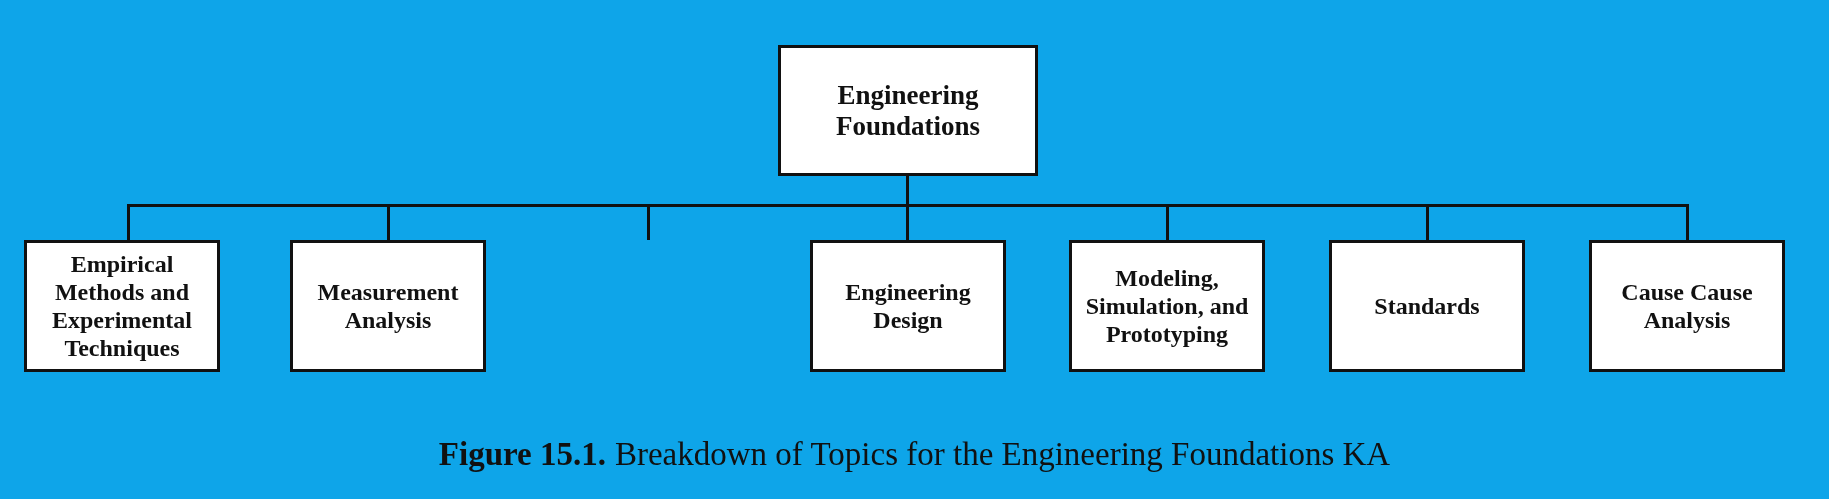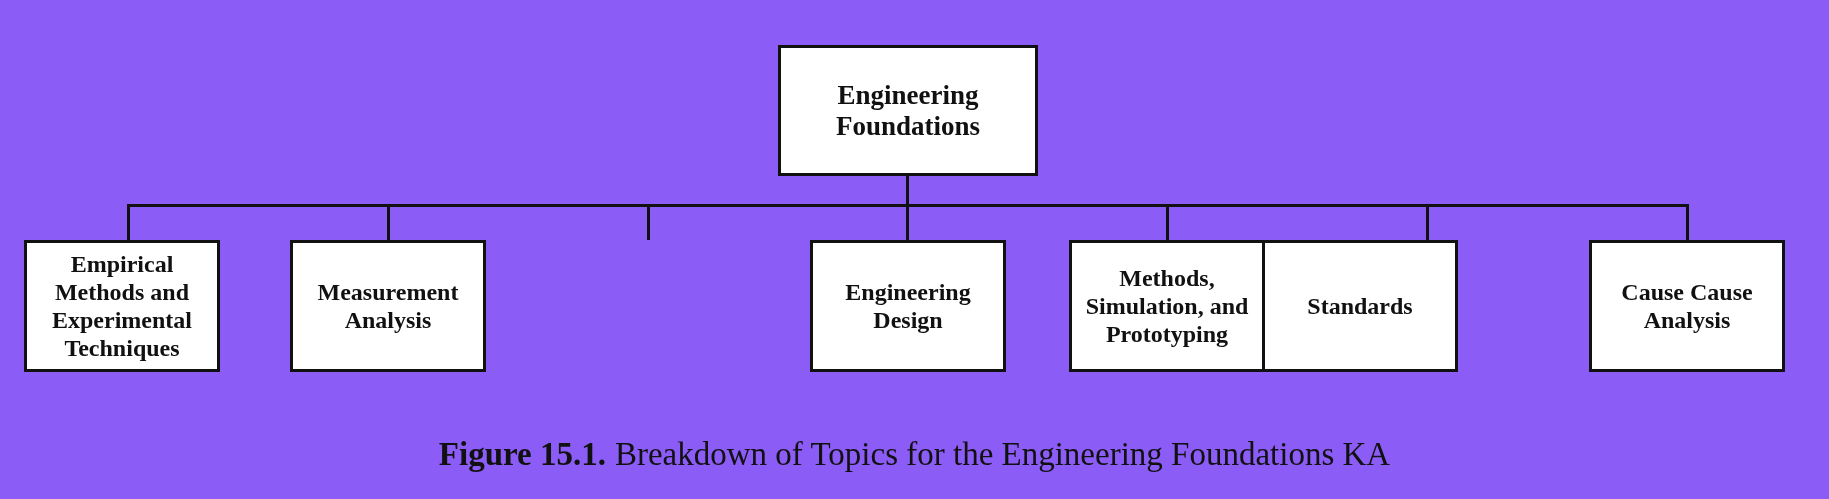--- a/index.html
+++ b/index.html
@@ -4,21 +4,21 @@
 <style>
   html, body {
     margin: 0;
     padding: 0;
     background: #ffffff;
   }
   .canvas {
     position: relative;
     width: 1829px;
     height: 499px;
-    background: #8b5cf6;
+    background: #0ea5e9;
     font-family: "Liberation Serif", "DejaVu Serif", serif;
     color: #111111;
     overflow: hidden;
   }
   .box {
     position: absolute;
     box-sizing: border-box;
     border: 3px solid #111111;
     background: #ffffff;
     display: flex;
@@ -97,25 +97,25 @@
   </div>
   <div class="box child-box" style="left:290px;">
     <span class="box-label">Measurement
 Analysis</span>
   </div>
   <div class="box child-box" style="left:810px;">
     <span class="box-label">Engineering
 Design</span>
   </div>
   <div class="box child-box" style="left:1069px;">
-    <span class="box-label">Methods,
+    <span class="box-label">Modeling,
 Simulation, and
 Prototyping</span>
   </div>
-  <div class="box child-box" style="left:1262px;">
+  <div class="box child-box" style="left:1329px;">
     <span class="box-label">Standards</span>
   </div>
   <div class="box child-box" style="left:1589px;">
     <span class="box-label">Cause Cause
 Analysis</span>
   </div>
 
   <div class="caption">
     <span class="caption-label">Figure 15.1.</span><span>Breakdown of Topics for the Engineering Foundations KA</span>
   </div>

